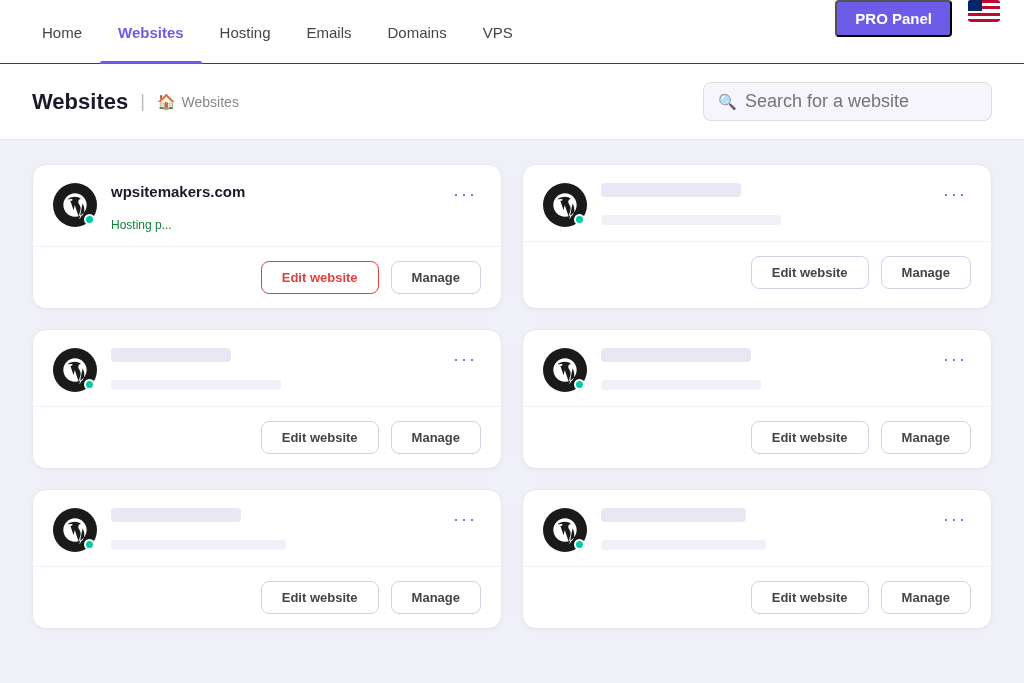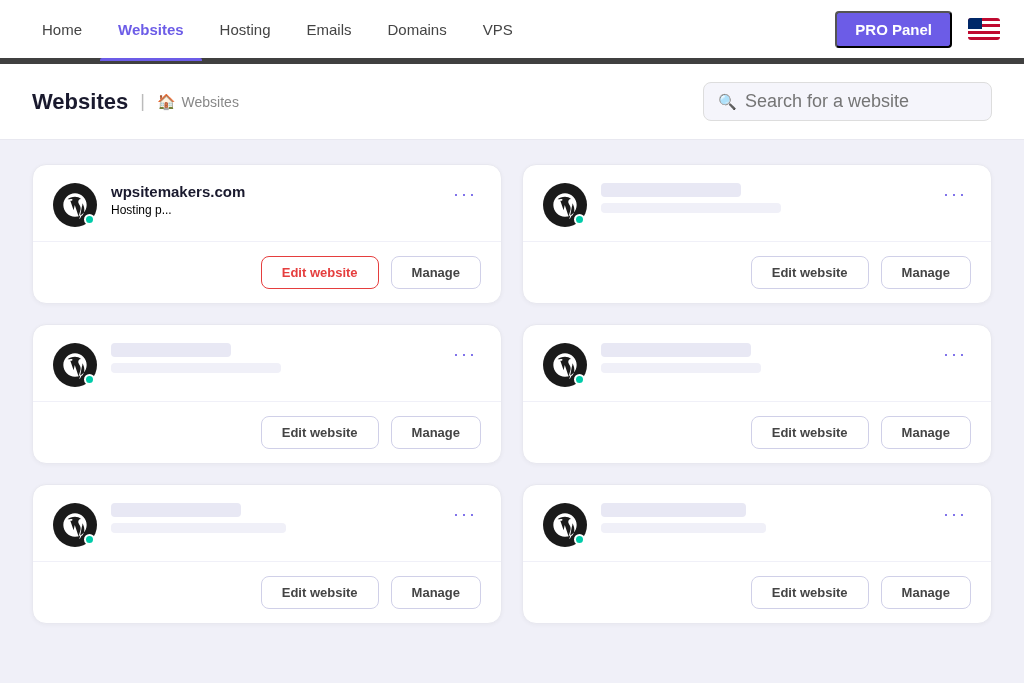--- a/index.html
+++ b/index.html
@@ -1,19 +1,19 @@
 <!DOCTYPE html>
 <html><head>
   <meta charset="utf-8">
   <style>
     * { box-sizing: border-box; margin: 0; padding: 0; }
     body { font-family: -apple-system, BlinkMacSystemFont, 'Segoe UI', sans-serif; background: #f0f0f8; min-height: 683px; }
 
     
-    .nav { background: #fff; border-bottom: 6px solid #404040; display: flex; align-items: center; padding: 0 24px; height: 64px; gap: 0; }
+    .nav { background: #fff; border-bottom: 1px solid #404040; display: flex; align-items: flex-start; padding: 0 24px; height: 64px; gap: 0; }
     .nav-item { padding: 0 18px; height: 64px; display: flex; align-items: center; font-size: 15px; color: #444; cursor: pointer; position: relative; text-decoration: none; white-space: nowrap; }
     .nav-item.active { color: #6c5ce7; font-weight: 600; }
     .nav-item.active::after { content: ''; position: absolute; bottom: 0; left: 0; right: 0; height: 3px; background: #6c5ce7; border-radius: 2px 2px 0 0; }
     .nav-pro { background: #6c5ce7; color: #fff !important; border-radius: 4px; padding: 8px 18px; height: auto; font-weight: 600; margin-left: 8px; }
     .nav-spacer { flex: 1; }
     .flag-icon { width: 32px; height: 22px; margin-left: 16px; border-radius: 3px; overflow: hidden; cursor: pointer; }
 
     
     .page-header { background: #fff; padding: 18px 32px; display: flex; align-items: center; gap: 0; border-bottom: 1px solid #e8e8f0; }
     .page-title { font-size: 22px; font-weight: 700; color: #1a1a2e; }
@@ -30,21 +30,21 @@
 
     
     .site-card { background: #fff; border-radius: 14px; border: 1px solid #e8e8f0; overflow: hidden; box-shadow: 0 1px 4px rgba(0,0,0,0.04); }
     .site-card-top { padding: 18px 20px 14px; display: flex; align-items: flex-start; gap: 14px; }
     .wp-logo-wrap { position: relative; flex-shrink: 0; }
     .wp-logo { width: 44px; height: 44px; border-radius: 50%; background: #1a1a1a; display: flex; align-items: center; justify-content: center; }
     .wp-logo svg { width: 28px; height: 28px; fill: #fff; }
     .green-dot { position: absolute; bottom: 2px; right: 2px; width: 11px; height: 11px; background: #00cba9; border-radius: 50%; border: 2px solid #fff; }
     .site-info { flex: 1; }
     .site-name { font-size: 15px; font-weight: 700; color: #1a1a2e; }
-    .site-sub { font-size: 12px; color: #000000; margin-top: 3px; }
+    .site-sub { font-size: 12px; color: #15803d; margin-top: 18px; }
     .more-btn { color: #6c5ce7; font-size: 18px; cursor: pointer; padding: 2px 4px; line-height: 1; letter-spacing: 2px; }
     .site-card-divider { border: none; border-top: 1px solid #f0f0f8; margin: 0; }
     .site-card-actions { padding: 14px 20px; display: flex; gap: 12px; justify-content: flex-end; align-items: center; }
     .btn { border-radius: 8px; border: 1.5px solid #d0d0e8; background: #fff; color: #444; font-size: 13px; font-weight: 600; padding: 8px 20px; cursor: pointer; }
     .btn-edit-highlight { border-color: #e53e3e; color: #e53e3e; }
   </style>
 </head>
 <body>
 
 <nav>

